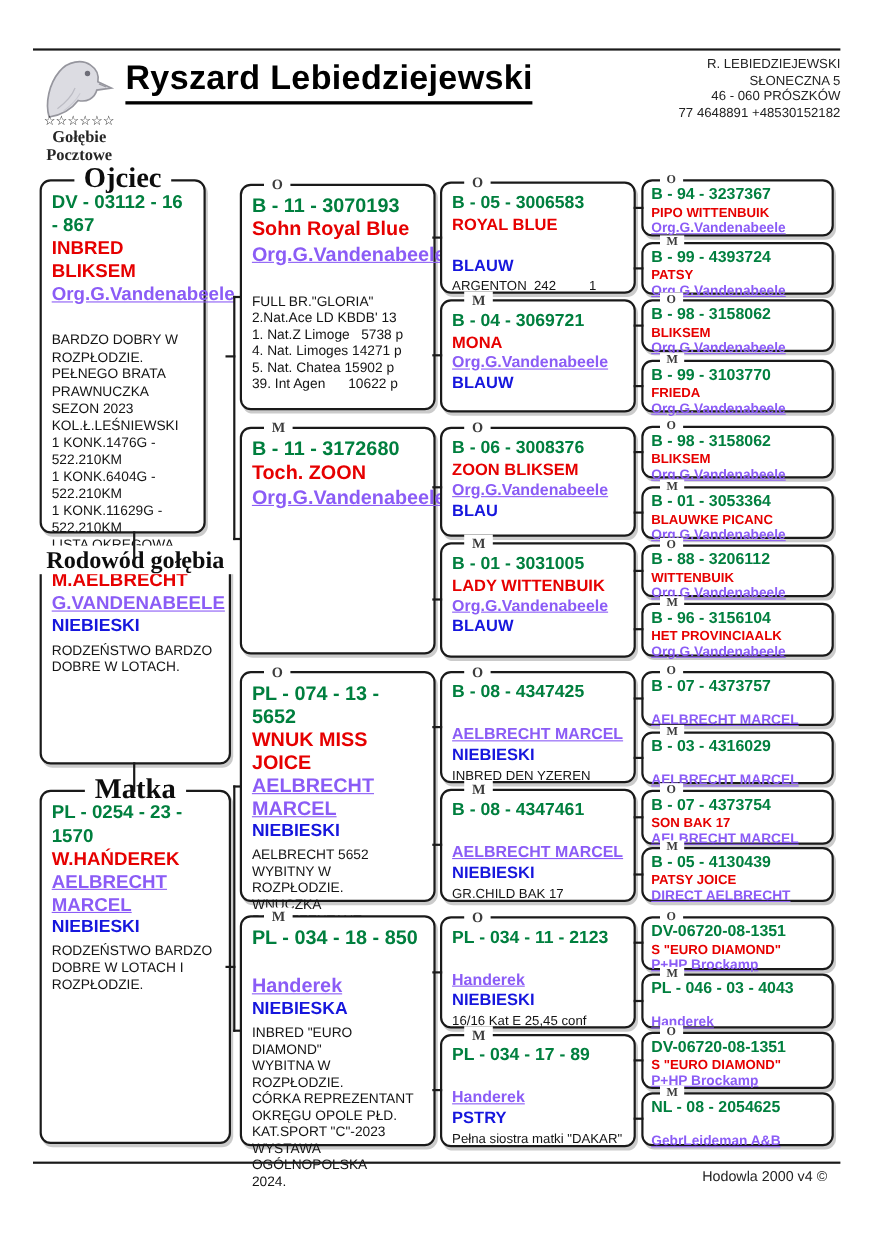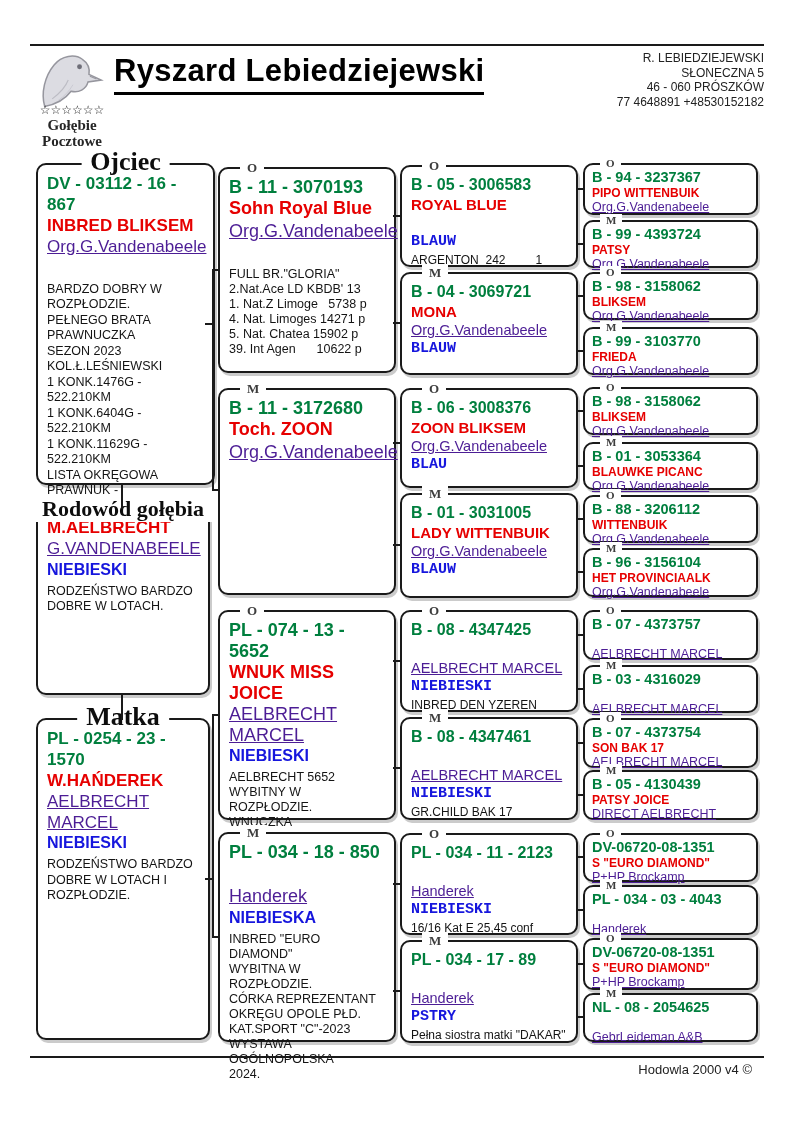--- a/index.html
+++ b/index.html
@@ -12,34 +12,34 @@
   .pad{padding:8px 9px 4px 9px;}
   .tag{position:absolute;top:-9px;left:20px;background:#fff;padding:0 7px;
        font-family:"Liberation Serif",serif;font-weight:bold;font-size:13px;color:#3c3c3c;}
   .c4 .tag{font-size:11px;top:-8px;left:15px;padding:0 6px;}
   .biglabel{position:absolute;left:50%;transform:translateX(-50%);background:#fff;padding:0 9px;
        font-family:"Liberation Serif",serif;font-weight:bold;color:#0d0d0d;white-space:nowrap;}
   .c1 .biglabel{font-size:26px;top:-18px;}
   .c1.small .biglabel{font-size:22px;top:-13px;}
   .ring{color:#007f3e;font-weight:bold;}
   .name{color:#e60000;font-weight:bold;}
-  .org{color:#4c1d95;font-weight:normal;text-decoration:underline;}
+  .org{color:#8b5cf6;font-weight:bold;text-decoration:underline;}
   .colorline{color:#1616dd;font-weight:bold;}
   .note{color:#141414;white-space:pre-wrap;margin-top:4px;}
   .name,.org,.colorline{min-height:1.25em;}
   .c1 .ring,.c1 .name,.c1 .org{font-size:17px;line-height:21px;}
   .c1 .colorline{font-size:16px;line-height:20px;}
   .c1 .note{font-size:12.5px;line-height:15.5px;}
   .c2 .ring,.c2 .name,.c2 .org{font-size:18px;line-height:21px;}
   .c2 .colorline{font-size:16px;line-height:20px;}
   .c2 .note{font-size:12.5px;line-height:15px;}
   .c3 .ring{font-size:16px;line-height:20px;}
   .c3 .name{font-size:15px;line-height:19px;}
   .c3 .org{font-size:14.5px;line-height:18px;}
-  .c3 .colorline{font-size:15px;line-height:19px;font-family:Liberation Mono, monospace;}
+  .c3 .colorline{font-size:15px;line-height:19px;}
   .c3 .note{font-size:12px;line-height:15px;margin-top:2px;}
   .c4 .pad{padding:4px 3px 2px 7px;}
   .c4 .ring{font-size:14.5px;line-height:17px;}
   .c4 .name{font-size:12px;line-height:14px;min-height:14px;}
   .c4 .org{font-size:12.5px;line-height:15px;}
   
   .v{position:absolute;width:2px;background:#1a1a1a;}
   .h{position:absolute;height:2px;background:#1a1a1a;}
   
   .title{position:absolute;left:114px;top:53px;font-size:31px;font-weight:bold;color:#000;
@@ -73,21 +73,21 @@
 
   <div class="title">Ryszard Lebiedziejewski</div>
 
   <div class="address">
     <div>R. LEBIEDZIEJEWSKI</div>
     <div>SŁONECZNA 5</div>
     <div>46 - 060 PRÓSZKÓW</div>
     <div>77 4648891 +48530152182</div>
   </div>
 
-  <div class="box c1" style="left:36px;top:163px;width:179px;height:322px">
+  <div class="box c1" style="left:36px;top:163px;width:151px;height:322px">
     <span class="biglabel">Ojciec</span>
     <div class="pad">
       <div class="ring">DV - 03112 - 16 - 867</div>
       <div class="name">INBRED BLIKSEM</div>
       <div class="org">Org.G.Vandenabeele</div>
       <div class="colorline"></div>
       <div class="note">BARDZO DOBRY W
 ROZPŁODZIE.
 PEŁNEGO BRATA
 PRAWNUCZKA
@@ -378,21 +378,21 @@
     <span class="tag">O</span>
     <div class="pad">
       <div class="ring">DV-06720-08-1351</div>
       <div class="name">S "EURO DIAMOND"</div>
       <div class="org">P+HP Brockamp</div>
     </div>
   </div>
   <div class="box c4" style="left:583px;top:885px;width:175px;height:50px">
     <span class="tag">M</span>
     <div class="pad">
-      <div class="ring">PL - 034 - 03 - 4043</div>
+      <div class="ring">PL - 046 - 03 - 4043</div>
       <div class="name"></div>
       <div class="org">Handerek</div>
     </div>
   </div>
   <div class="box c4" style="left:583px;top:938px;width:175px;height:52px">
     <span class="tag">O</span>
     <div class="pad">
       <div class="ring">DV-06720-08-1351</div>
       <div class="name">S "EURO DIAMOND"</div>
       <div class="org">P+HP Brockamp</div>

